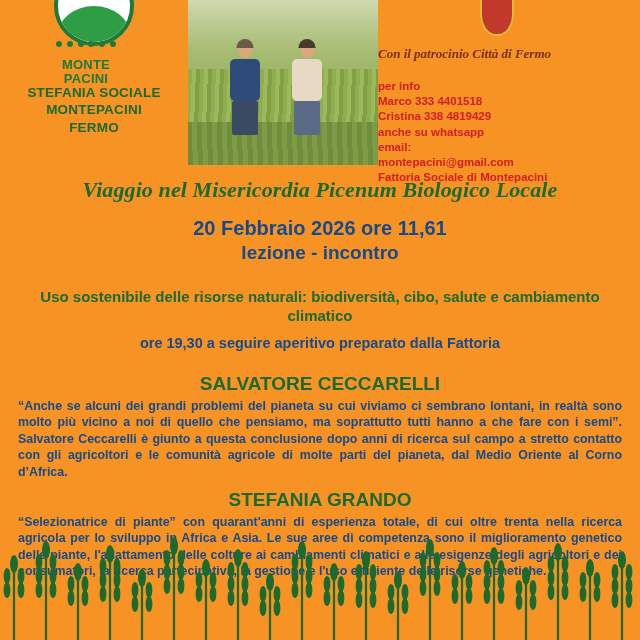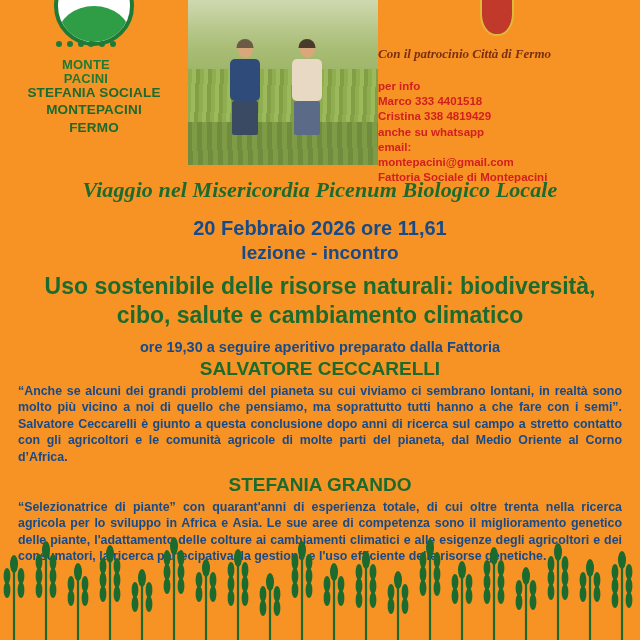--- a/index.html
+++ b/index.html
@@ -188,37 +188,37 @@
   }
   .lesson {
     color: #164a8a;
     font-weight: bold;
     font-size: 19px;
     margin-top: 2px;
   }
   .subject {
     color: #1b6b2e;
     font-weight: bold;
-    font-size: 23px;
+    font-size: 15px;
     line-height: 1.25;
-    margin-top: 8px;
+    margin-top: 24px;
     padding: 0 6px;
   }
   .aperitivo {
     color: #164a8a;
     font-weight: bold;
     font-size: 14.5px;
     margin-top: 9px;
   }
 
   .speaker {
     color: #1b6b2e;
     font-weight: bold;
     font-size: 19px;
-    margin-top: 3px;
+    margin-top: 22px;
   }
   .bio {
     color: #164a8a;
     font-weight: bold;
     font-size: 12.4px;
     line-height: 1.34;
     text-align: justify;
     margin-top: 3px;
     padding: 0 4px;
   }

